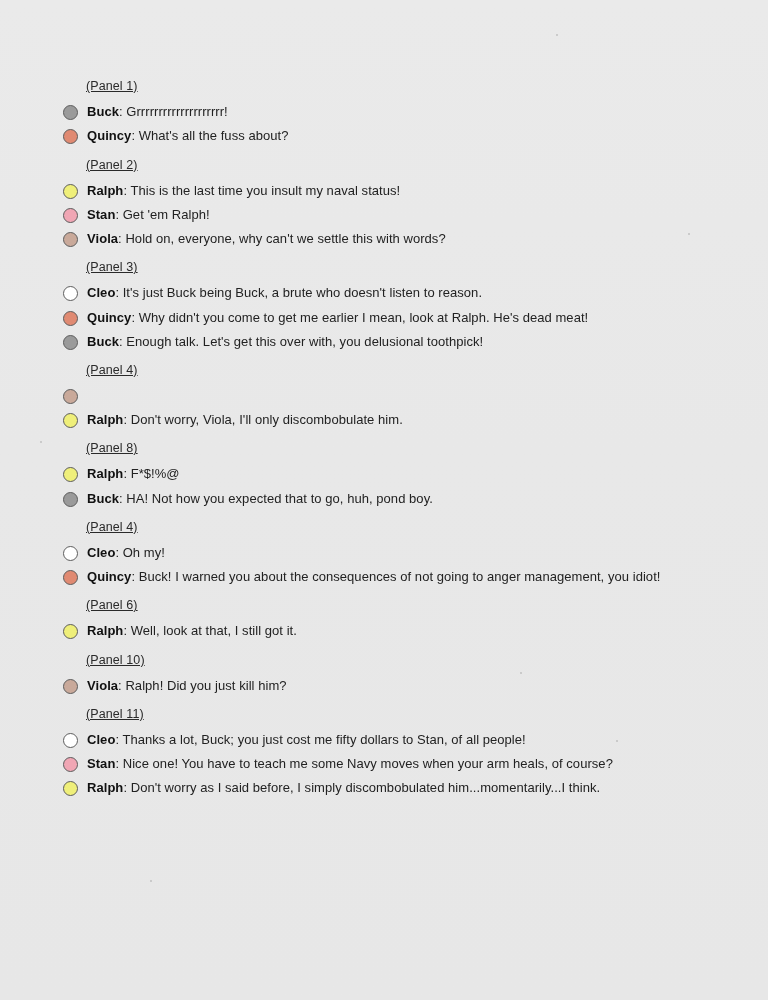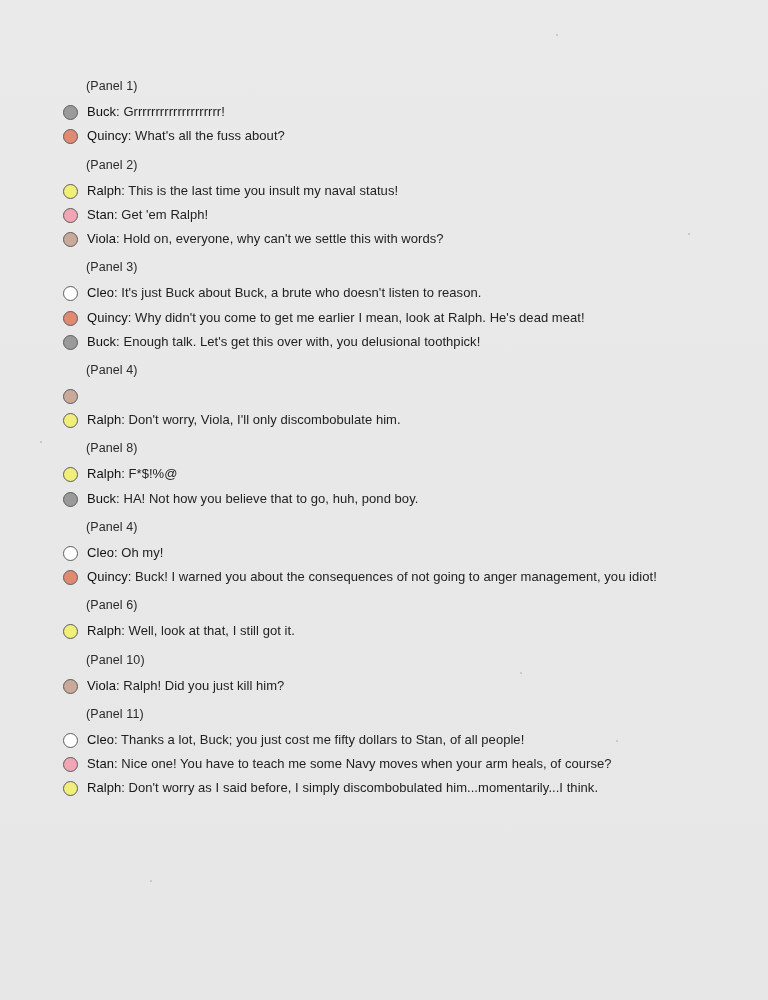--- a/index.html
+++ b/index.html
@@ -26,20 +26,21 @@
     left: 62px;
     right: 40px;
     bottom: 40px;
   }
   .panel-label {
     font-size: 12.5px;
     color: #2a2a2a;
     margin: 0 0 0 24px;
     padding: 9px 0 7px 0;
     letter-spacing: 0.1px;
+    text-decoration: underline;
   }
   .line {
     display: flex;
     align-items: flex-start;
     padding: 4px 0 4px 0;
     margin: 0;
   }
   .bullet {
     flex: 0 0 auto;
     width: 15px;
@@ -49,21 +50,21 @@
     margin: 1px 9px 0 1px;
     box-sizing: border-box;
   }
   .speech {
     font-size: 13px;
     color: #1f1f1f;
     line-height: 1.25;
     letter-spacing: 0.05px;
   }
   .speaker {
-    font-weight: normal;
+    font-weight: bold;
     color: #111;
   }
   .text {
     color: #222;
   }
   
   .speck {
     position: absolute;
     width: 2px;
     height: 2px;
@@ -101,21 +102,21 @@
         <span class="bullet" style="background: rgb(240, 166, 180);"></span>
         <span class="speech"><span class="speaker">Stan</span>: <span class="text">Get 'em Ralph!</span></span>
       </div>
       <div class="line">
         <span class="bullet" style="background: rgb(201, 169, 154);"></span>
         <span class="speech"><span class="speaker">Viola</span>: <span class="text">Hold on, everyone, why can't we settle this with words?</span></span>
       </div>
       <div class="panel-label">(Panel 3)</div>
       <div class="line">
         <span class="bullet" style="background: rgb(255, 255, 255);"></span>
-        <span class="speech"><span class="speaker">Cleo</span>: <span class="text">It's just Buck about Buck, a brute who doesn't listen to reason.</span></span>
+        <span class="speech"><span class="speaker">Cleo</span>: <span class="text">It's just Buck being Buck, a brute who doesn't listen to reason.</span></span>
       </div>
       <div class="line">
         <span class="bullet" style="background: rgb(224, 138, 114);"></span>
         <span class="speech"><span class="speaker">Quincy</span>: <span class="text">Why didn't you come to get me earlier I mean, look at Ralph. He's dead meat!</span></span>
       </div>
       <div class="line">
         <span class="bullet" style="background: rgb(154, 154, 154);"></span>
         <span class="speech"><span class="speaker">Buck</span>: <span class="text">Enough talk. Let's get this over with, you delusional toothpick!</span></span>
       </div>
       <div class="panel-label">(Panel 4)</div>
@@ -126,21 +127,21 @@
         <span class="bullet" style="background: rgb(239, 239, 122);"></span>
         <span class="speech"><span class="speaker">Ralph</span>: <span class="text">Don't worry, Viola, I'll only discombobulate him.</span></span>
       </div>
       <div class="panel-label">(Panel 8)</div>
       <div class="line">
         <span class="bullet" style="background: rgb(239, 239, 122);"></span>
         <span class="speech"><span class="speaker">Ralph</span>: <span class="text">F*$!%@</span></span>
       </div>
       <div class="line">
         <span class="bullet" style="background: rgb(154, 154, 154);"></span>
-        <span class="speech"><span class="speaker">Buck</span>: <span class="text">HA! Not how you believe that to go, huh, pond boy.</span></span>
+        <span class="speech"><span class="speaker">Buck</span>: <span class="text">HA! Not how you expected that to go, huh, pond boy.</span></span>
       </div>
       <div class="panel-label">(Panel 4)</div>
       <div class="line">
         <span class="bullet" style="background: rgb(255, 255, 255);"></span>
         <span class="speech"><span class="speaker">Cleo</span>: <span class="text">Oh my!</span></span>
       </div>
       <div class="line">
         <span class="bullet" style="background: rgb(224, 138, 114);"></span>
         <span class="speech"><span class="speaker">Quincy</span>: <span class="text">Buck! I warned you about the consequences of not going to anger management, you idiot!</span></span>
       </div>

